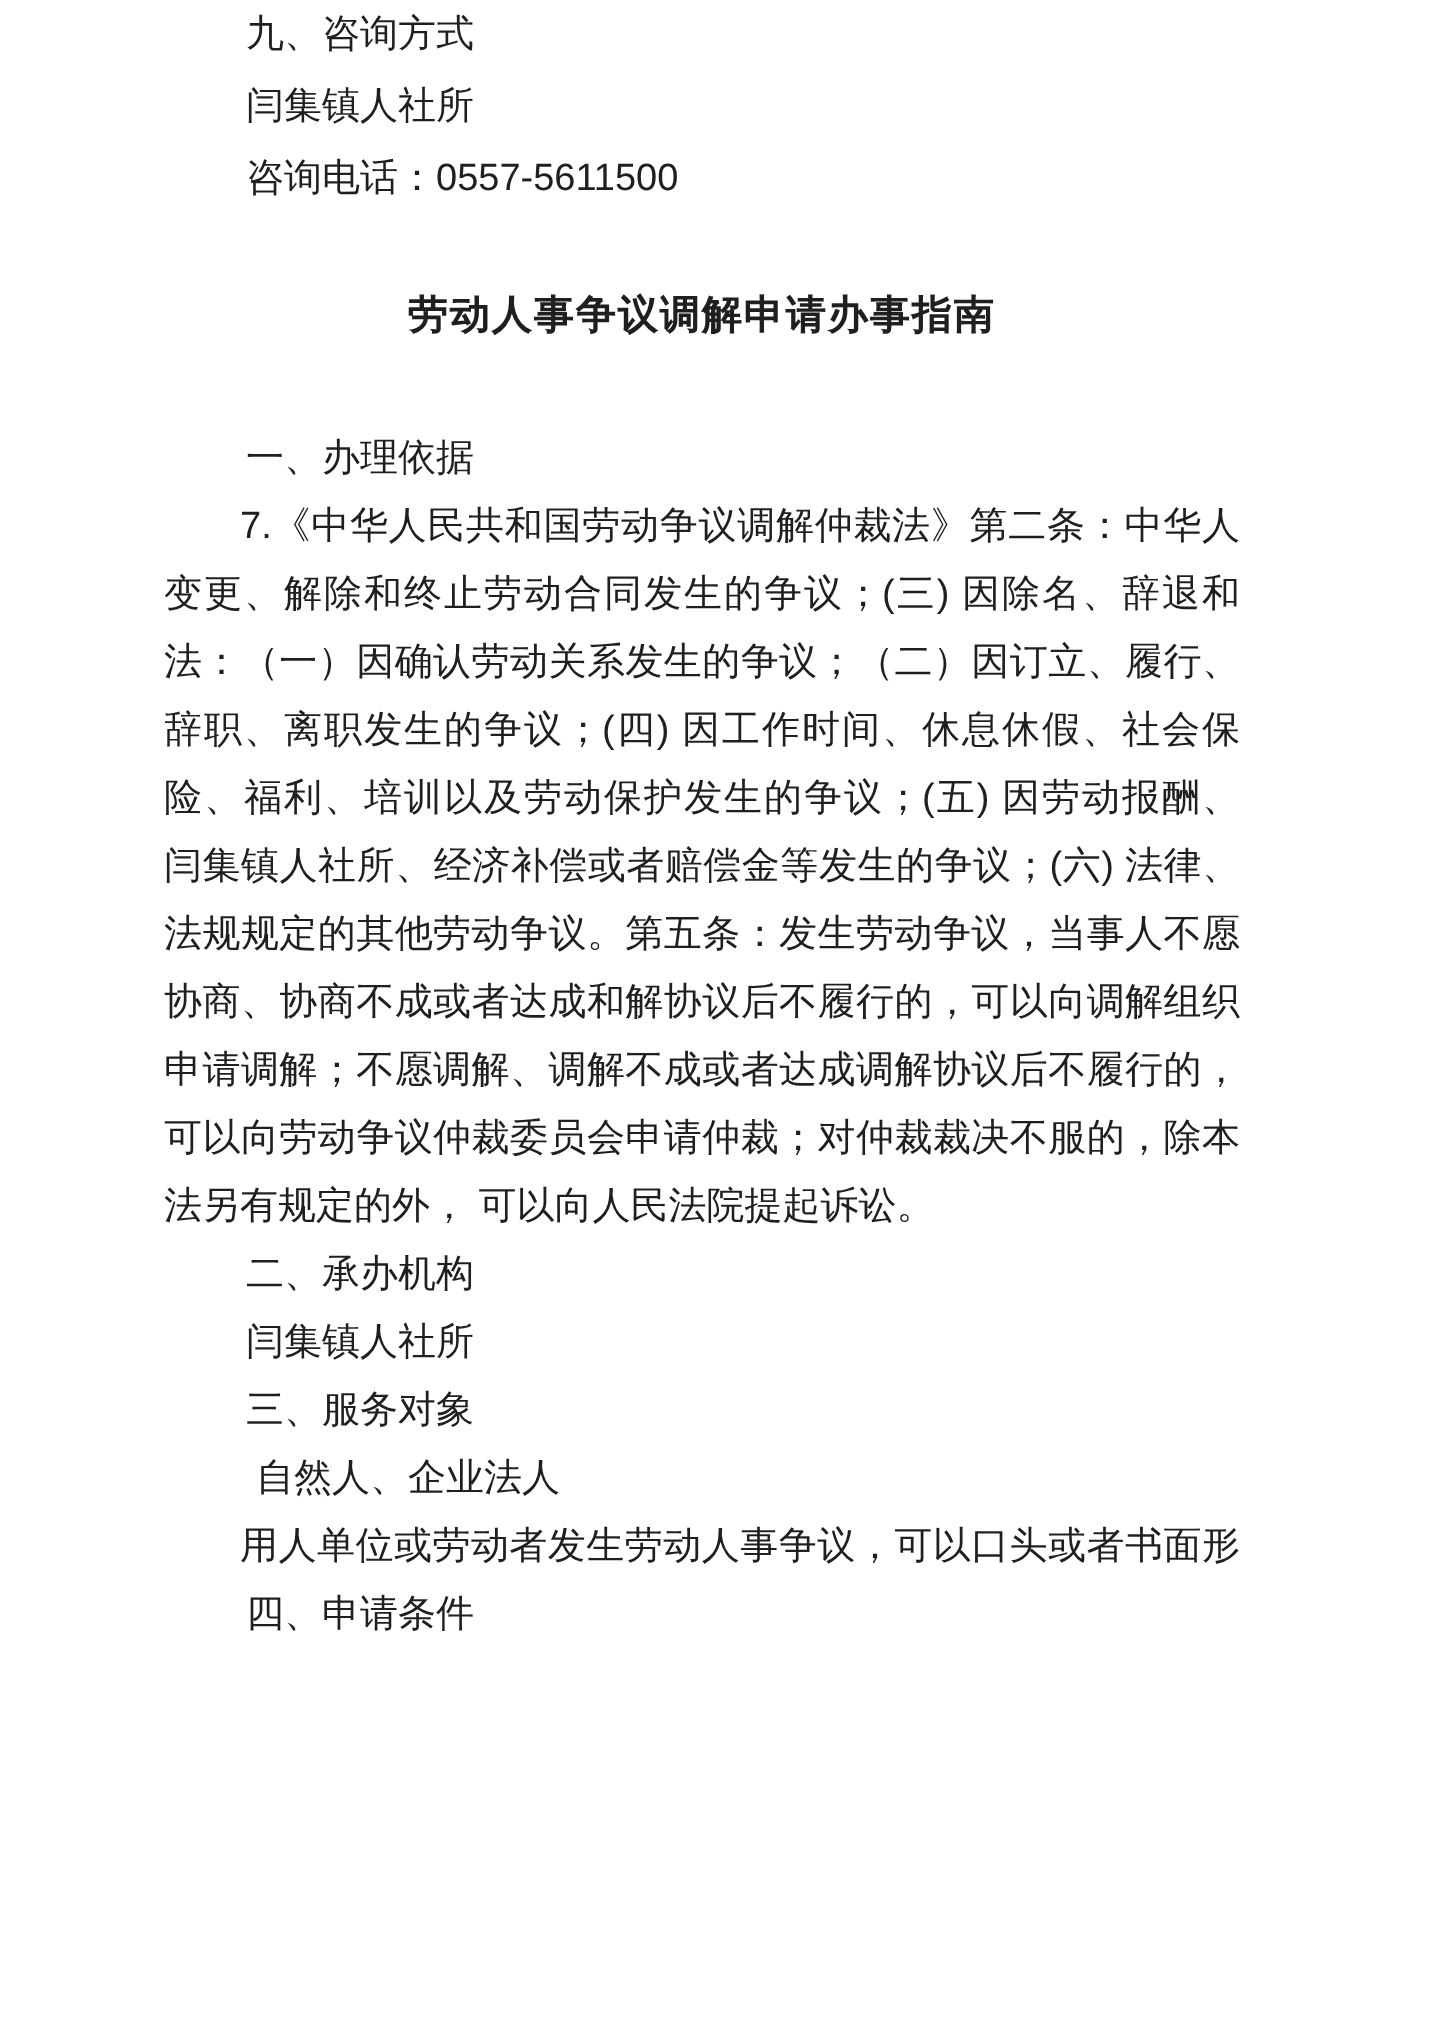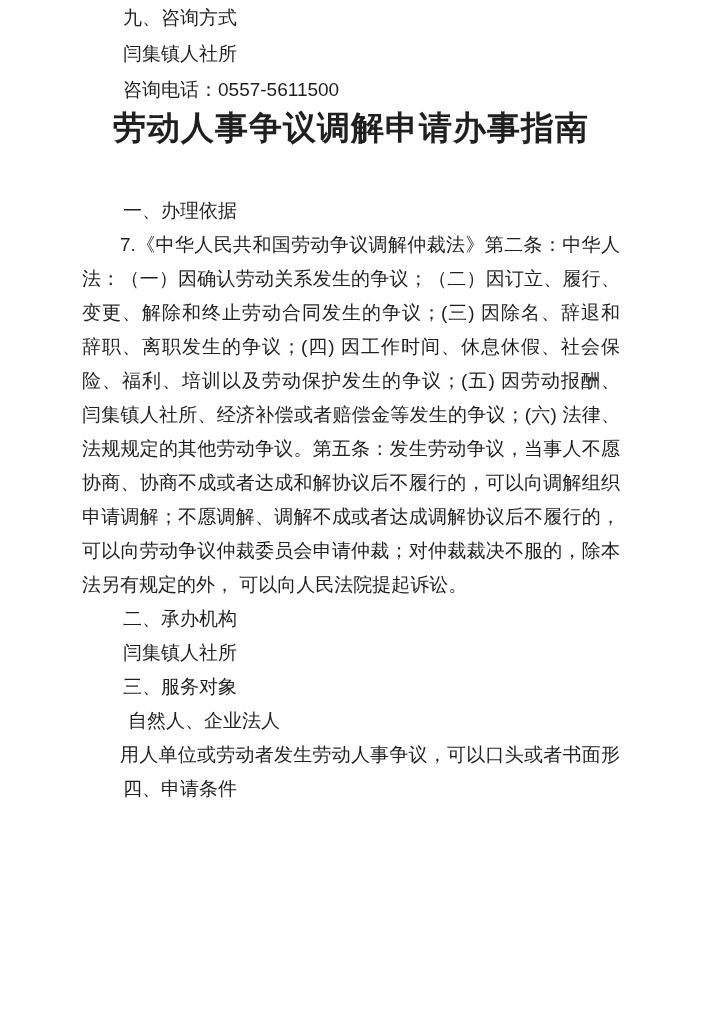--- a/index.html
+++ b/index.html
@@ -17,31 +17,32 @@
     margin-left: 82px;
     font-size: 19px;
   }
   
   .intro-line {
     line-height: 36px;
     padding-left: 41px;
   }
   
   .doc-title {
-    font-size: 33px;
+    font-size: 20px;
     font-weight: 700;
     line-height: 40px;
     text-align: center;
+    margin-top: 30px;
     letter-spacing: 1px;
     white-space: nowrap;
   }
   
   .bline { line-height: 34px; }
   .sec-heading { padding-left: 41px; }
-  .sec-heading.first { margin-top: 46px; }
+  .sec-heading.first { margin-top: 35px; }
   .plain { padding-left: 41px; }
   .plain.extra { padding-left: 46px; }
   
   .jline {
     text-align: justify;
     text-align-last: justify;
   }
   .jline.pindent { padding-left: 38px; }
   .jline.last {
     text-align-last: left;
@@ -55,22 +56,22 @@
   <div class="content">
 
     <div class="intro-line">九、咨询方式</div>
     <div class="intro-line">闫集镇人社所</div>
     <div class="intro-line">咨询电话：0557-5611500</div>
 
     <div class="doc-title">劳动人事争议调解申请办事指南</div>
 
     <div class="bline sec-heading first">一、办理依据</div>
     <div class="bline jline pindent">7.《中华人民共和国劳动争议调解仲裁法》第二条：中华人</div>
+    <div class="bline jline">变更、解除和终止劳动合同发生的争议；(三) 因除名、辞退和</div>
     <div class="bline jline">法：（一）因确认劳动关系发生的争议；（二）因订立、履行、</div>
-    <div class="bline jline">变更、解除和终止劳动合同发生的争议；(三) 因除名、辞退和</div>
     <div class="bline jline">辞职、离职发生的争议；(四) 因工作时间、休息休假、社会保</div>
     <div class="bline jline">险、福利、培训以及劳动保护发生的争议；(五) 因劳动报酬、</div>
     <div class="bline jline">闫集镇人社所、经济补偿或者赔偿金等发生的争议；(六) 法律、</div>
     <div class="bline jline">法规规定的其他劳动争议。第五条：发生劳动争议，当事人不愿</div>
     <div class="bline jline">协商、协商不成或者达成和解协议后不履行的，可以向调解组织</div>
     <div class="bline jline">申请调解；不愿调解、调解不成或者达成调解协议后不履行的，</div>
     <div class="bline jline">可以向劳动争议仲裁委员会申请仲裁；对仲裁裁决不服的，除本</div>
     <div class="bline jline last">法另有规定的外， 可以向人民法院提起诉讼。</div>
 
     <div class="bline sec-heading">二、承办机构</div>

